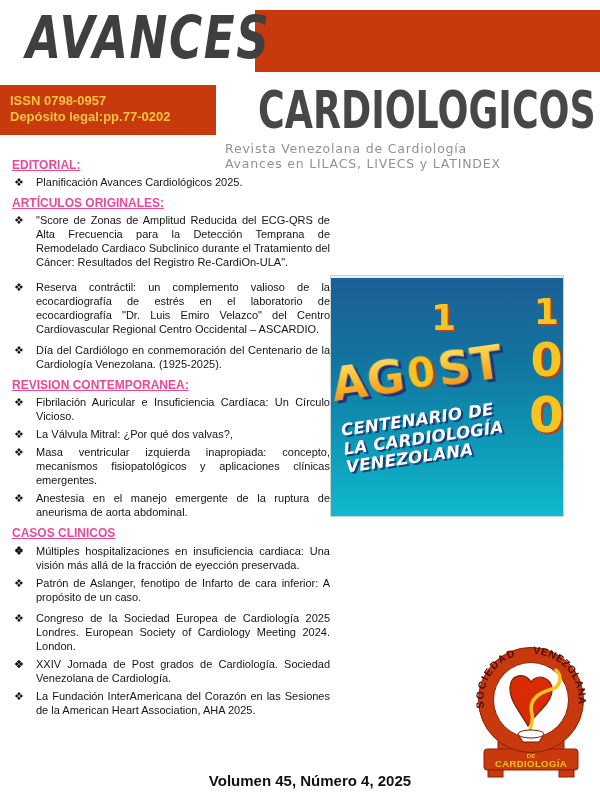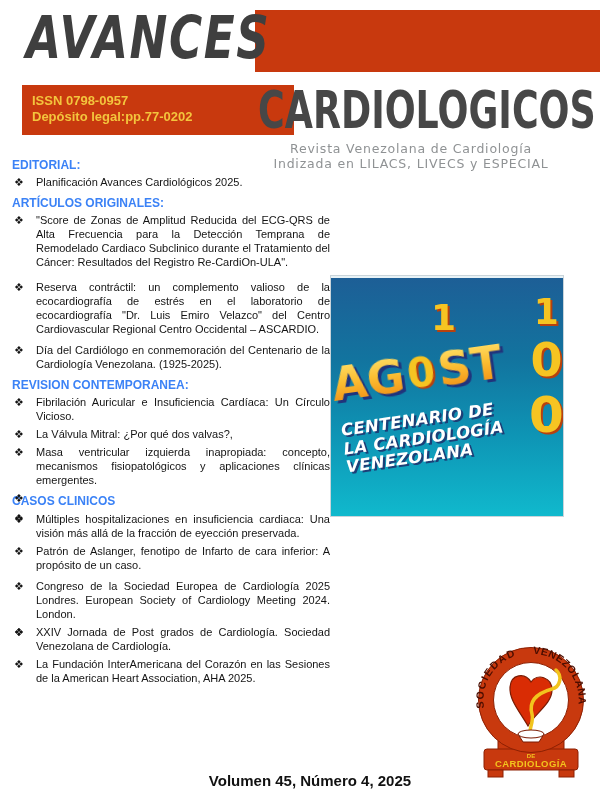--- a/index.html
+++ b/index.html
@@ -4,33 +4,33 @@
 <style>
   html,body{margin:0;padding:0;}
   .page{position:relative;width:600px;height:800px;background:#ffffff;overflow:hidden;
         font-family:"Liberation Sans",sans-serif;padding-left:12px;}
 
   
   .red-block-top{position:absolute;left:255px;top:10px;width:345px;height:62px;background:#c8390e;}
   .masthead-line1{position:absolute;left:26px;top:4px;font-family:"DejaVu Sans",sans-serif;
       font-size:58px;font-weight:bold;font-style:italic;color:#3f3f3f;letter-spacing:2px;
       transform:scaleX(.78);transform-origin:left top;white-space:nowrap;}
-  .issn-box{position:absolute;left:0;top:85px;width:272px;height:50px;background:#c8390e;margin-left:22px;}
+  .issn-box{position:absolute;left:0;top:85px;width:216px;height:50px;background:#c8390e;}
   .issn-box .t{padding:8px 0 0 10px;font-size:13px;font-weight:bold;color:#f3c53d;line-height:16px;}
   .masthead-line2{position:absolute;left:258px;top:80px;font-family:"DejaVu Sans",sans-serif;
       font-size:52px;font-weight:bold;color:#474747;transform:scaleX(.70);transform-origin:left top;
       white-space:nowrap;}
-  .subtitle{position:absolute;left:225px;top:141px;width:372px;text-align:center;
+  .subtitle{position:absolute;left:225px;top:141px;width:372px;text-align:left;
       font-family:"DejaVu Sans",sans-serif;font-size:12.5px;color:#8f9294;letter-spacing:.8px;
       line-height:15px;}
 
   
   .toc{position:absolute;left:12px;top:158px;width:318px;}
   .sec{margin-bottom:7px;}
-  .sec-head{font-size:12px;font-weight:bold;color:#3b82f6;margin:0 0 3px 0;}
+  .sec-head{font-size:12px;font-weight:bold;text-decoration:underline;color:#ec4899;margin:0 0 3px 0;}
   .item{position:relative;padding-left:24px;margin-bottom:4px;font-size:11px;line-height:14px;
         color:#141414;text-align:justify;}
   .item .bullet{position:absolute;left:2px;top:0;font-size:11px;color:#141414;}
   .item.gap{margin-bottom:11px;}
 
   
   .poster{position:absolute;left:330px;top:275px;width:232px;height:240px;overflow:hidden;
       background:linear-gradient(180deg,#1d5e96 0%,#12749f 35%,#0e93b4 65%,#10b9cd 100%);
       border:1px solid #c9d4da;box-shadow:inset 0 2px 0 #e8f2f6;}
   .grad{background:linear-gradient(180deg,#ffe06a 0%,#fbbf33 45%,#ef8b12 100%);
@@ -70,21 +70,21 @@
   <div class="issn-box">
     <div class="t">
       <div>ISSN 0798-0957</div>
       <div>Depósito legal:pp.77-0202</div>
     </div>
   </div>
   <div class="masthead-line2">CARDIOLOGICOS</div>
 
   <div class="subtitle">
     <div>Revista Venezolana de Cardiología</div>
-    <div>Indizada en LILACS, LIVECS y ESPECIAL</div>
+    <div>Avances en LILACS, LIVECS y LATINDEX</div>
   </div>
 
   <div class="toc">
 
     <div class="sec">
       <h3 class="sec-head">EDITORIAL:</h3>
       <div class="item">
         <span class="bullet">❖</span>
         <span>Planificación Avances Cardiológicos 2025.</span>
       </div>
@@ -118,20 +118,21 @@
       <div class="item">
         <span class="bullet">❖</span>
         <span>La Válvula Mitral: ¿Por qué dos valvas?,</span>
       </div>
       <div class="item">
         <span class="bullet">❖</span>
         <span>Masa ventricular izquierda inapropiada: concepto, mecanismos fisiopatológicos y aplicaciones clínicas emergentes.</span>
       </div>
       <div class="item">
         <span class="bullet">❖</span>
+        <span>Anestesia en el manejo emergente de la ruptura de aneurisma de aorta abdominal.</span>
       </div>
     </div>
 
     <div class="sec">
       <h3 class="sec-head">CASOS CLINICOS</h3>
       <div class="item">
         <span class="bullet">❖</span>
       </div>
       <div class="item">
         <span class="bullet">❖</span>

